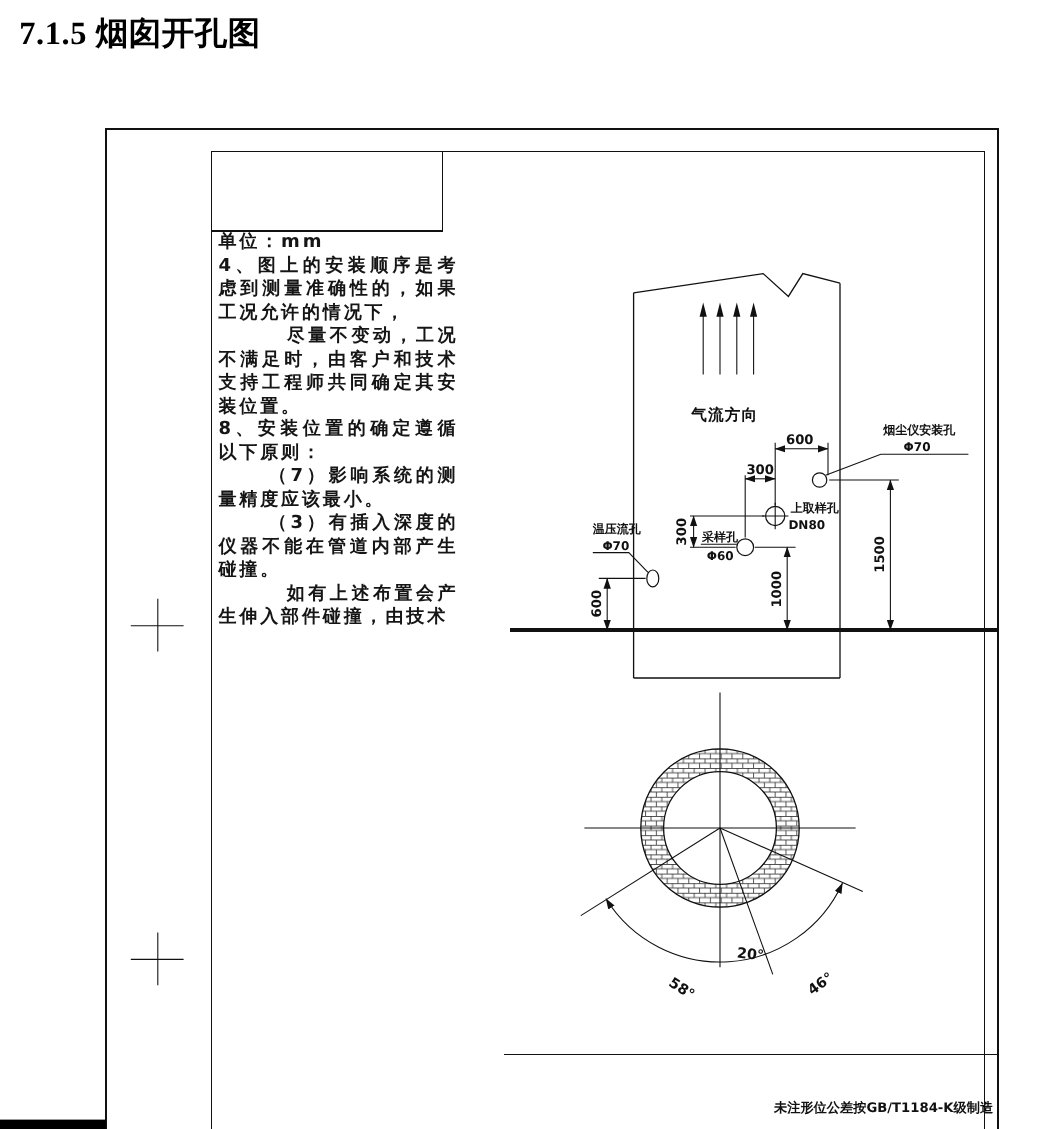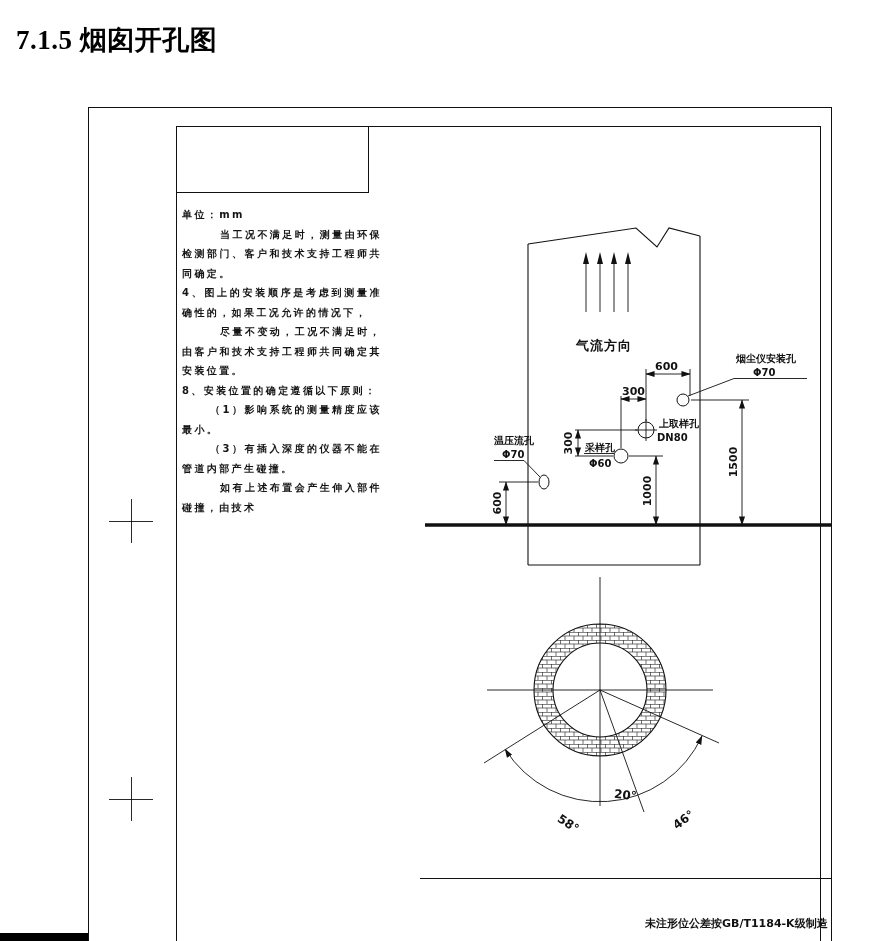--- a/index.html
+++ b/index.html
@@ -5,25 +5,25 @@
   *{margin:0;padding:0;box-sizing:border-box}
   html,body{background:#ffffff}
   body{
     width:877px;height:941px;position:relative;overflow:hidden;
     font-family:"DejaVu Sans",sans-serif;color:#111;
   }
   .page{position:absolute;inset:0;background:#fff}
   .doc-title{
     position:absolute;left:16px;top:10px;
     font-family:"Liberation Serif",serif;
-    font-size:27px;font-weight:700;color:#000;letter-spacing:.5px;white-space:nowrap;margin-top:12px;
+    font-size:27px;font-weight:700;color:#000;letter-spacing:.5px;white-space:nowrap;
   }
   .notes{
-    position:absolute;left:182px;top:205px;width:200px;
-    font-size:10px;font-weight:700;line-height:19.5px;letter-spacing:2.4px;
+    position:absolute;left:182px;top:192px;width:200px;
+    font-size:15px;font-weight:700;line-height:19.5px;letter-spacing:2.4px;
     color:#151515;text-align:justify;word-break:break-all;
   }
   .notes p{margin:0}
   .i1{text-indent:1em}
   .i2{text-indent:2.8em}
   .i3{text-indent:3.8em}
   svg.draw{position:absolute;left:0;top:0}
   .ln{stroke:#111;fill:none;stroke-width:1.1}
   .f{stroke-width:1.6}
   .thin{stroke-width:0.9}
@@ -140,23 +140,22 @@
       <text x="566" y="827" class="t t12 mid" transform="rotate(33 566 827)">58°</text>
       <text x="625" y="799" class="t t12 mid" transform="rotate(6 625 799)">20°</text>
       <text x="686" y="823" class="t t12 mid" transform="rotate(-36 686 823)">46°</text>
     </g>
 
     <text x="645" y="927" class="t t11">未注形位公差按GB/T1184-K级制造</text>
   </svg>
 
   <div class="notes">
     <p>单位：mm</p>
-    <p class="i3">当工况不满足时，测量由环保检测部门、客户和技术支持工程师共同确定。</p>
     <p>4、图上的安装顺序是考虑到测量准确性的，如果工况允许的情况下，</p>
     <p class="i3">尽量不变动，工况不满足时，由客户和技术支持工程师共同确定其安装位置。</p>
     <p>8、安装位置的确定遵循以下原则：</p>
-    <p class="i2">（1）影响系统的测量精度应该最小。</p>
+    <p class="i2">（7）影响系统的测量精度应该最小。</p>
     <p class="i2">（3）有插入深度的仪器不能在管道内部产生碰撞。</p>
     <p class="i3">如有上述布置会产生伸入部件碰撞，由技术</p>
   </div>
 
   <div class="bottom-bar"></div>
 </div>
 
 </body></html>

